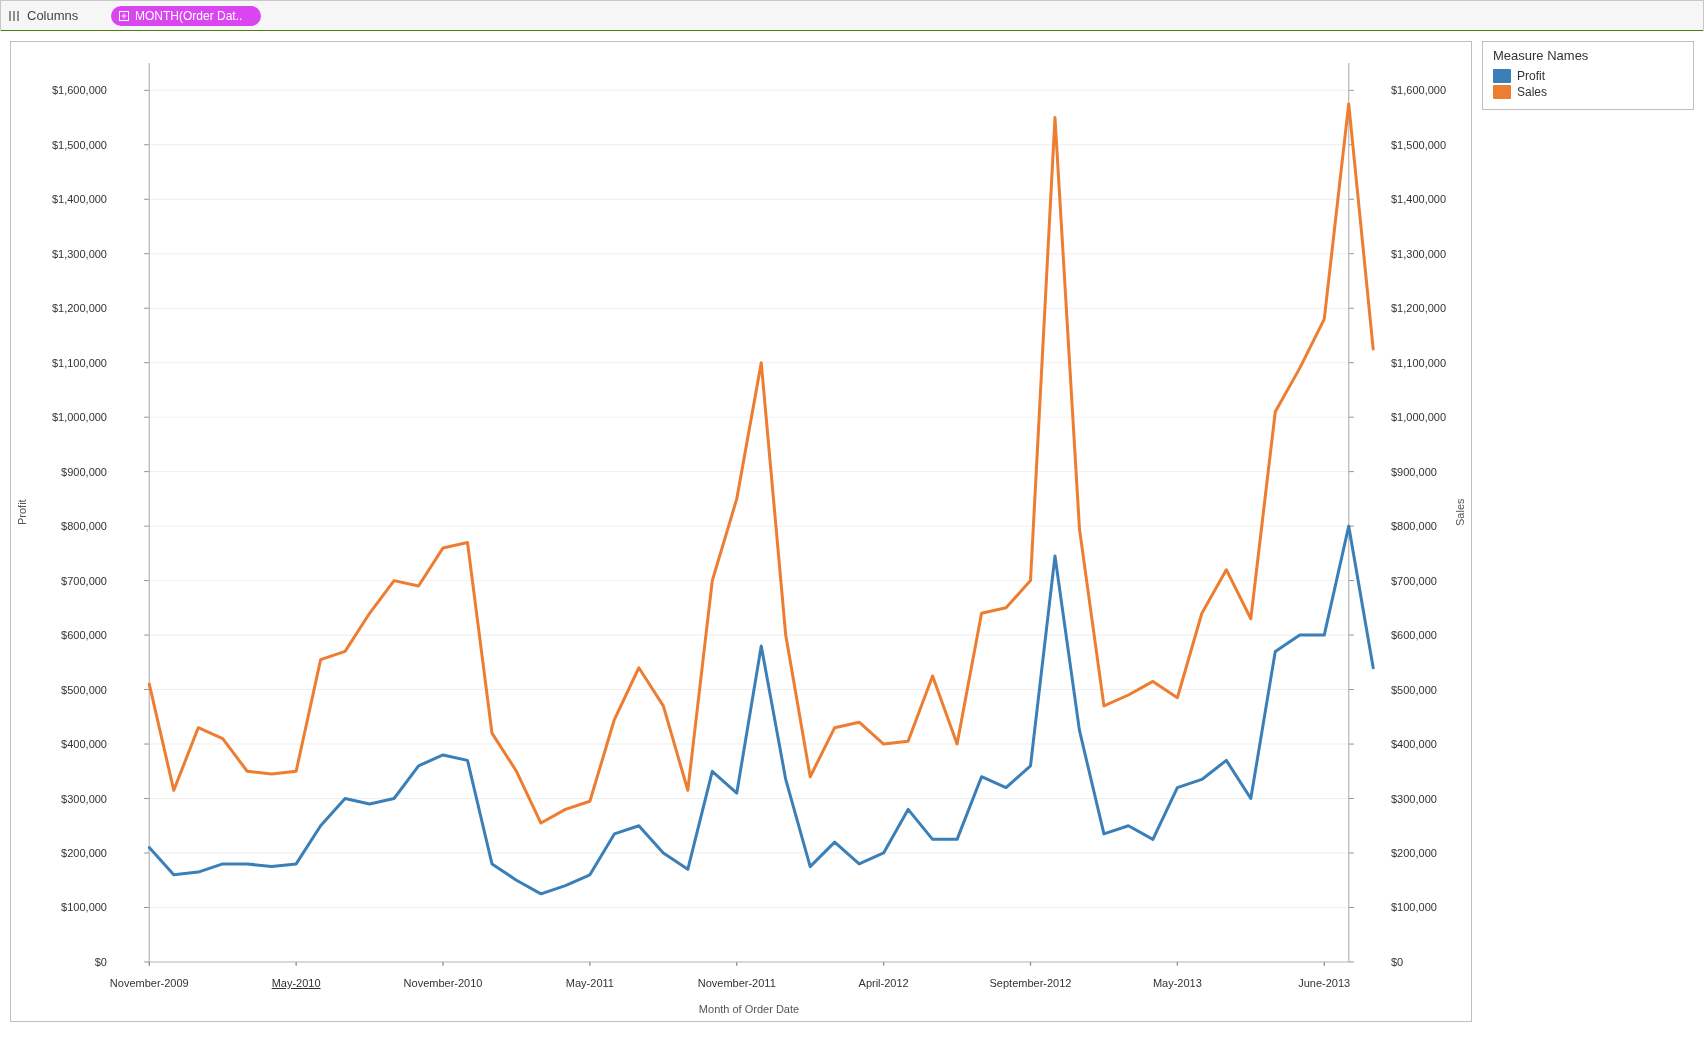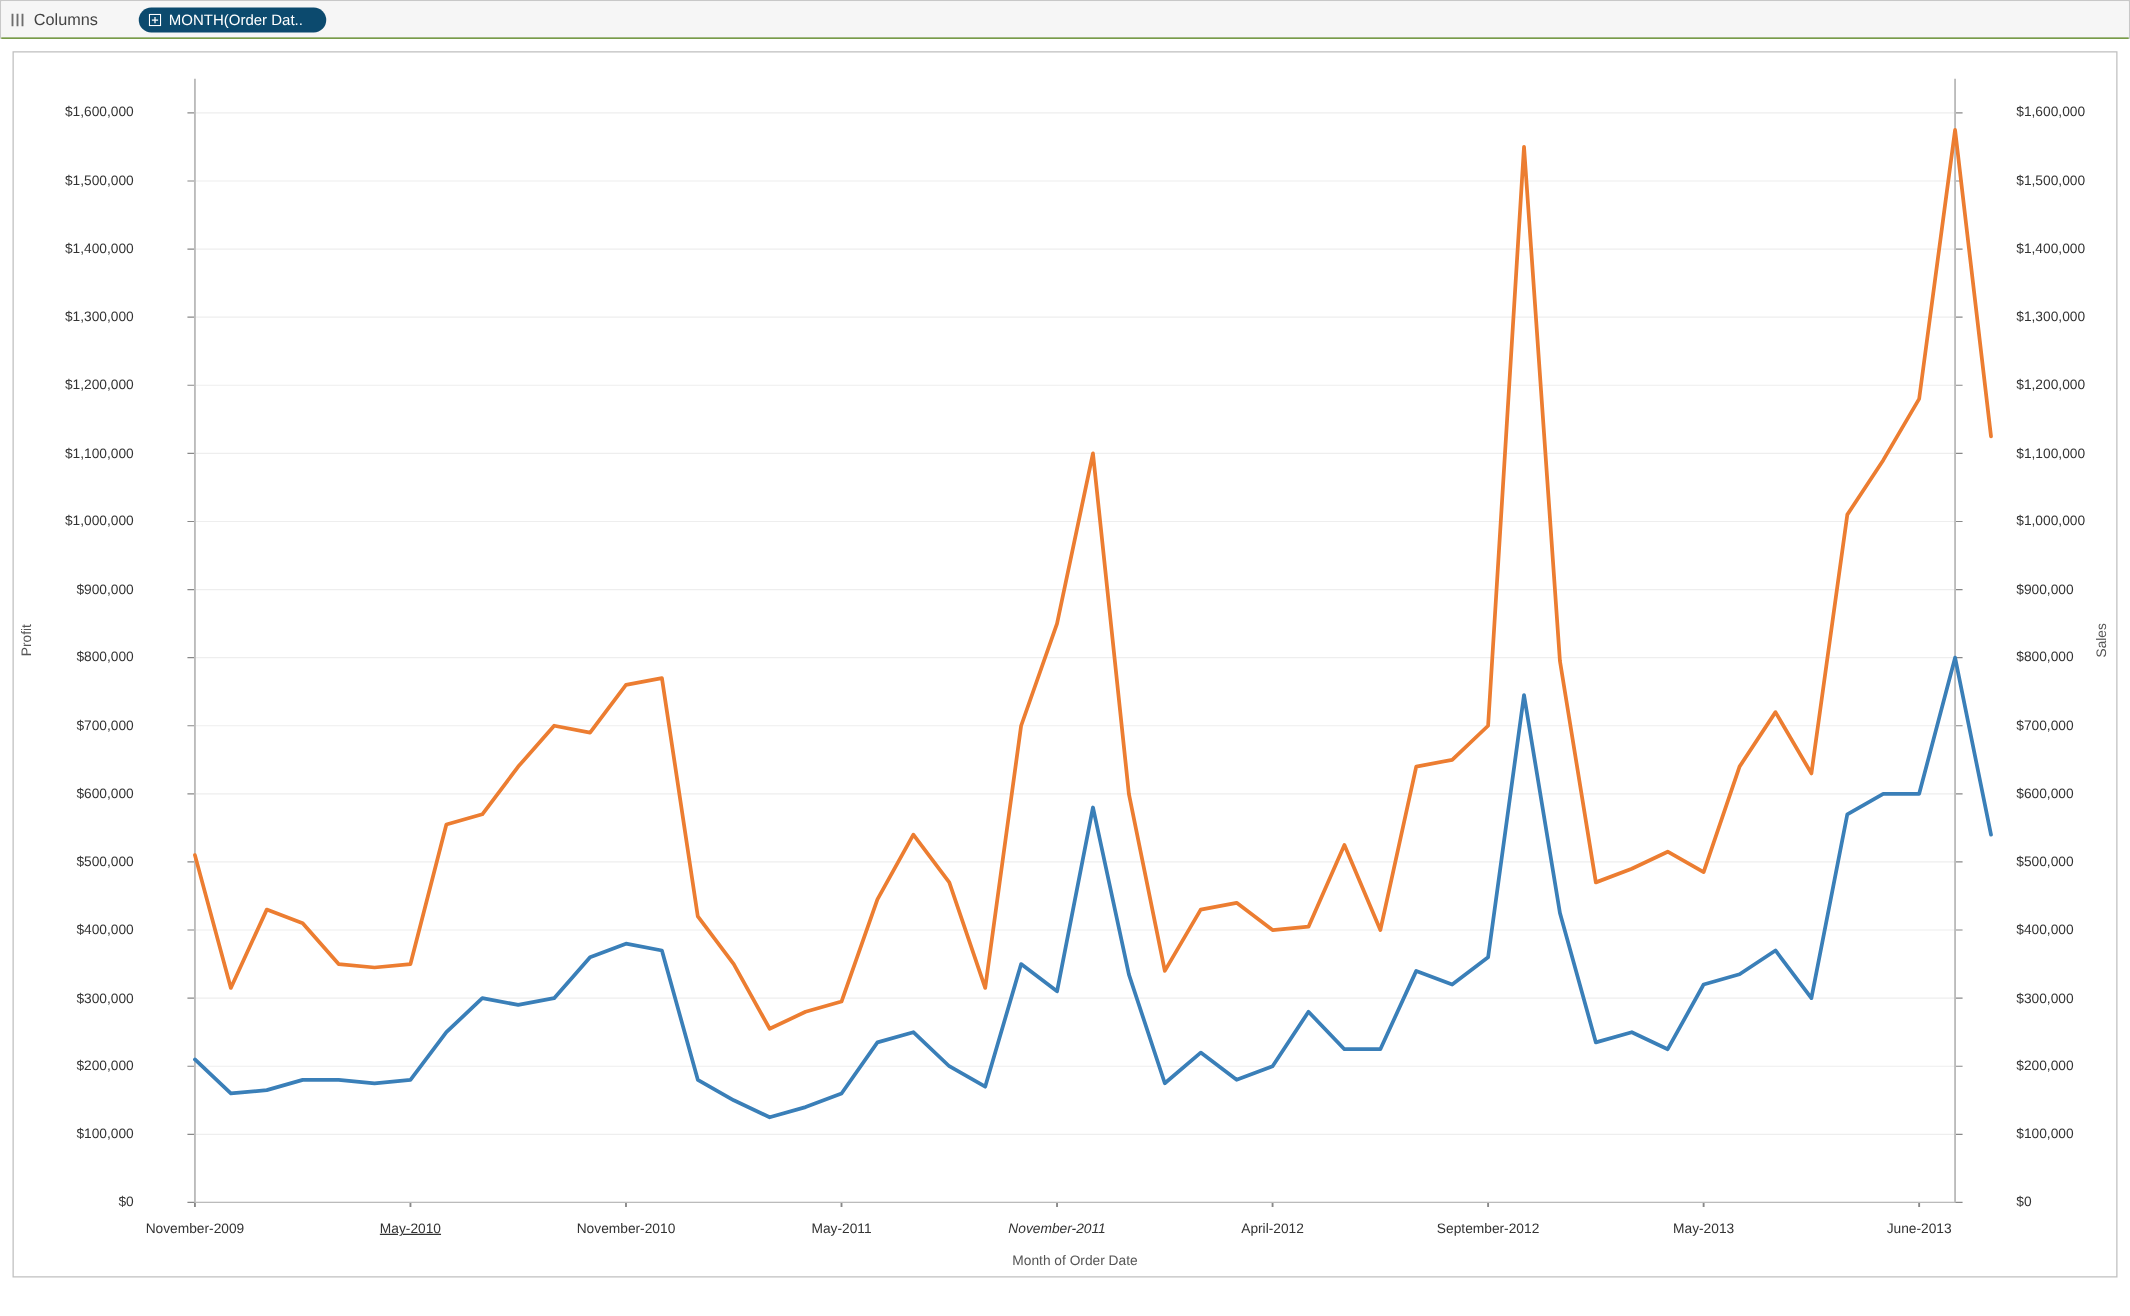--- a/index.html
+++ b/index.html
@@ -43,21 +43,21 @@
     color: #6e6e6e;
     font-size: 12px;
   }
   .pill {
     display: flex;
     align-items: center;
     height: 20px;
     padding: 0 12px 0 8px;
     margin-right: 6px;
     border-radius: 10px;
-    background: #0c4a6e;
+    background: #d946ef;
     color: #fff;
     font-size: 12px;
     white-space: nowrap;
   }
   .pill .pill-ico {
     margin-right: 6px;
     font-size: 10px;
     line-height: 1;
     display: inline-flex;
     align-items: center;
@@ -312,23 +312,34 @@
           <span style="top: 4.15758%;">$1,600,000</span>
         </div>
 
       <div class="yaxis-title-right" style="grid-column:5;grid-row:2">Sales</div>
 
       <div class="x-ticks" id="xTicks">
           <span style="left: 3%;">November-2009</span>
           <span style="left: 14.5102%; text-decoration: underline;">May-2010</span>
           <span style="left: 26.0204%;">November-2010</span>
           <span style="left: 37.5306%;">May-2011</span>
-          <span style="left: 49.0408%; font-style: italic;">November-2011</span>
+          <span style="left: 49.0408%;">November-2011</span>
           <span style="left: 60.551%;">April-2012</span>
           <span style="left: 72.0612%;">September-2012</span>
           <span style="left: 83.5714%;">May-2013</span>
           <span style="left: 95.0816%;">June-2013</span>
         </div>
       <div class="x-title">Month of Order Date</div>
     </div>
   </div>
 
+  <div class="legend-frame">
+    <div class="legend-title">Measure Names</div>
+    <div class="legend-item">
+      <span class="legend-swatch" style="background:#3a7fb8"></span>
+      <span>Profit</span>
+    </div>
+    <div class="legend-item">
+      <span class="legend-swatch" style="background:#ec7d31"></span>
+      <span>Sales</span>
+    </div>
+  </div>
 </div>
 
 </body></html>

